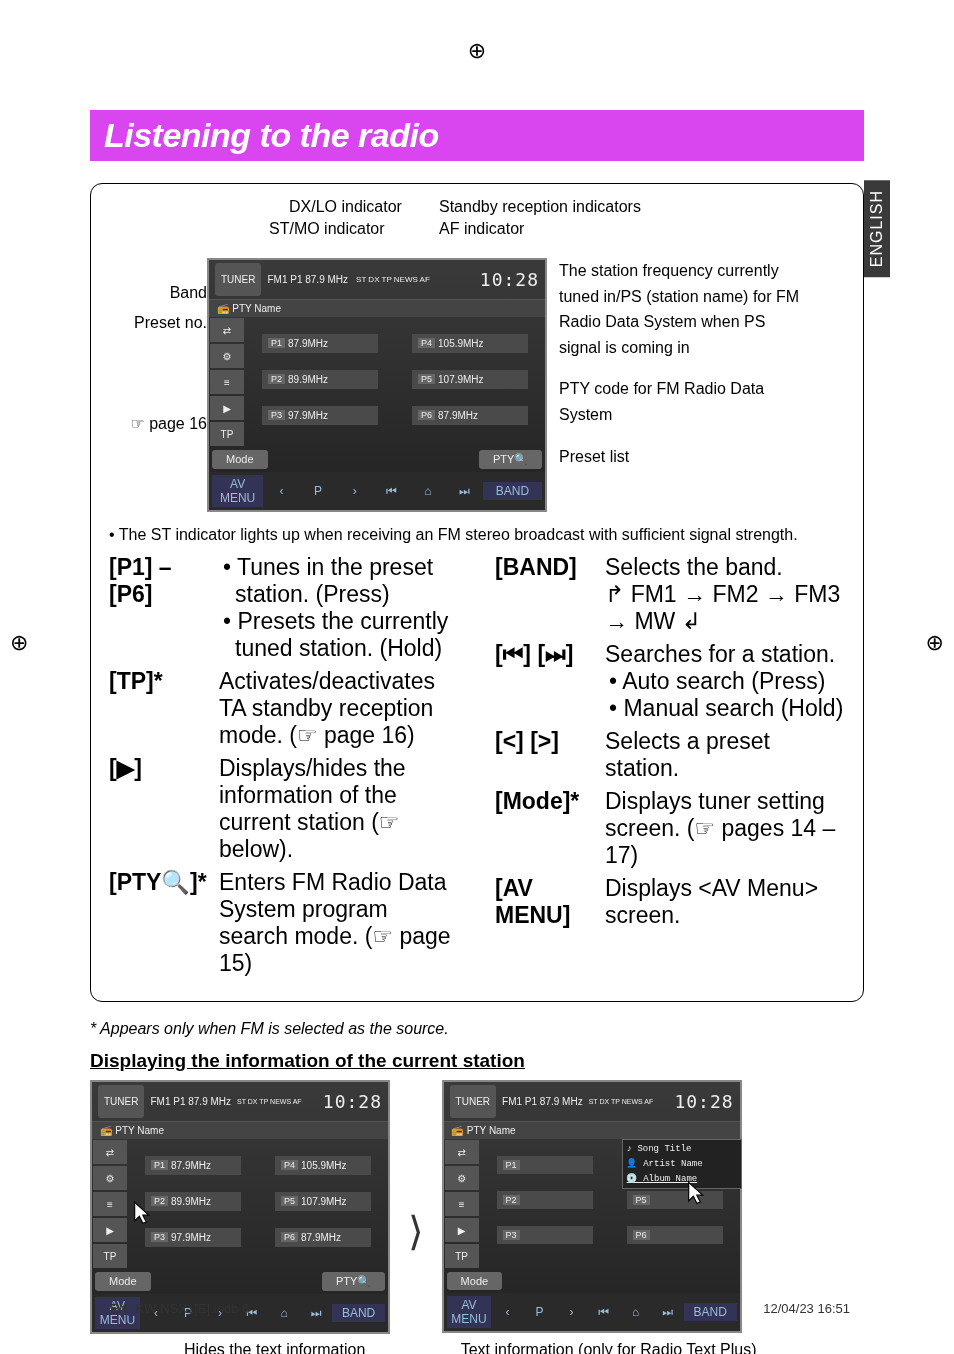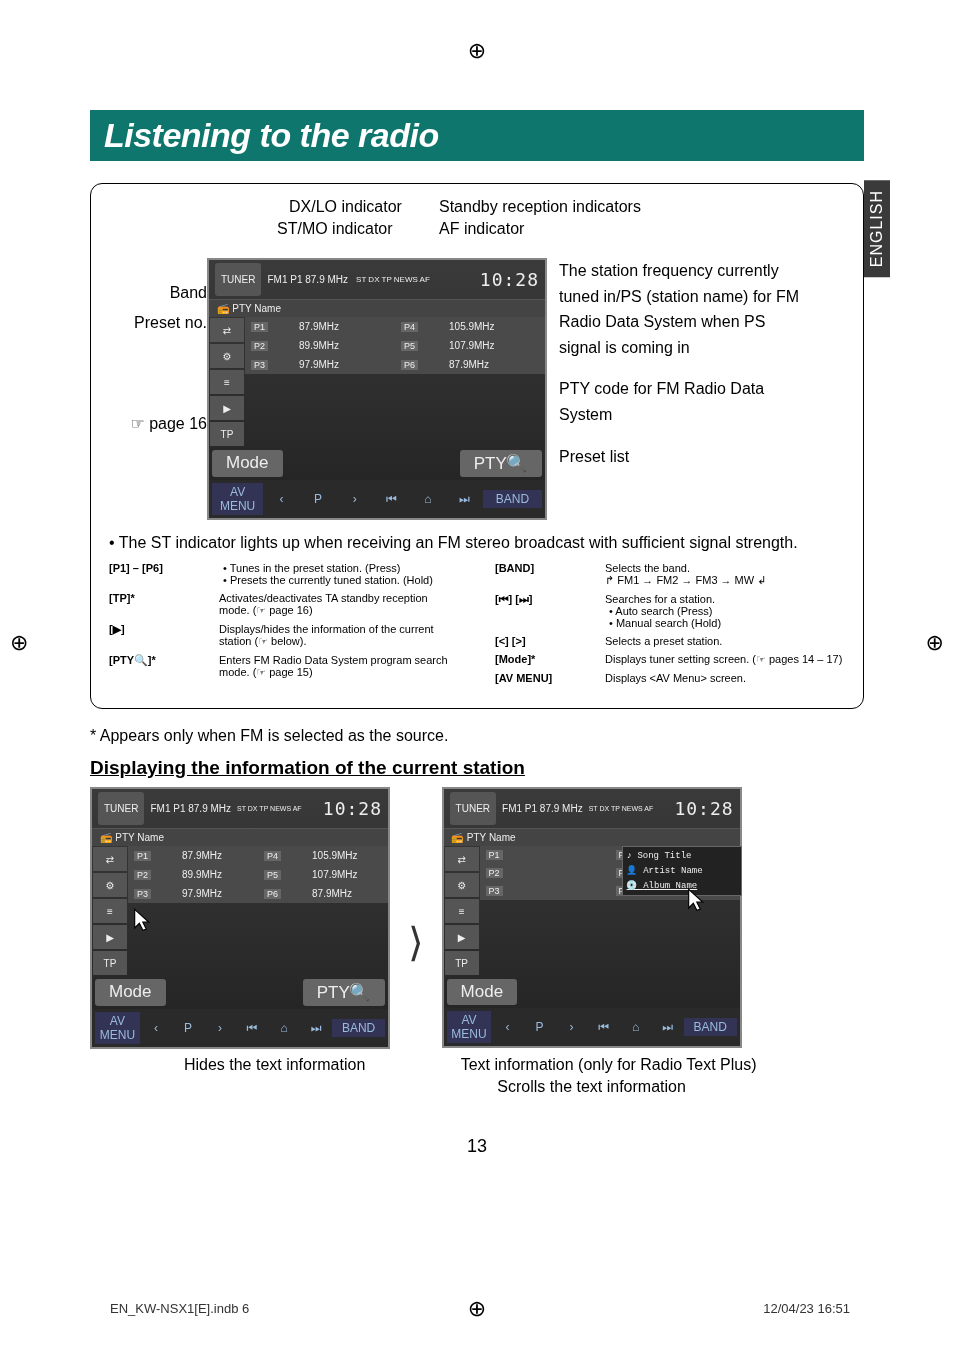--- a/index.html
+++ b/index.html
@@ -33,21 +33,21 @@
     right: 10px; top: 630px;
     font-size: 22px;
   }
   .reg-mark-bottom {
     position: absolute;
     left: 50%; bottom: 32px;
     transform: translateX(-50%);
     font-size: 22px;
   }
   .title-bar {
-    background: #0f766e;
+    background: #d946ef;
     color: #fff;
     padding: 6px 14px;
     margin-top: 70px;
   }
   .title-bar h1 {
     font-size: 34px;
     font-weight: 700;
     font-style: italic;
     letter-spacing: -0.5px;
   }
@@ -89,37 +89,37 @@
     font-size: 11px;
     padding: 0;
   }
   .tuner-hdr { display:flex; align-items:center; padding:3px 6px; border-bottom:1px solid #555; font-size:10px;}
   .tuner-hdr .tuner-badge { background:#555; padding:11px 6px; border-radius:3px; margin-right:6px;}
   .tuner-hdr .time { margin-left:auto; font-family:monospace; font-size:18px; letter-spacing:1px;}
   .pty-row { background:#444; padding:3px 8px; font-size:10px;}
   .preset-grid { display:grid; grid-template-columns:36px 1fr 1fr; }
   .sidecol { display:flex; flex-direction:column; }
   .sidecol div { height:24px; background:#555; margin:1px; display:flex; align-items:center; justify-content:center; font-size:10px;}
-  .preset-btn { background:#4a4a4a; margin:0; padding:4px 6px; font-size:10px; display:flex; align-items:center;gap:28px;}
+  .preset-btn { background:#4a4a4a; margin:17px; padding:4px 6px; font-size:10px; display:flex; align-items:flex-start;}
   .preset-btn .pn { background:#666; padding:0 3px; margin-right:3px; font-size:9px;}
   .mode-row { display:flex; padding:3px; }
-  .mode-row .mbtn { background:#666; padding:3px 14px; font-size:17px; border-radius:3px;}
+  .mode-row .mbtn { background:#666; padding:3px 14px; font-size:11px; border-radius:3px;}
   .mode-row .spacer { flex:1; }
   .av-row { display:flex; align-items:center; padding:3px; background:#2a2a2a;}
   .av-row div { flex:1; text-align:center; font-size:12px; color:#9bd;}
   .av-row .avm { background:#335; padding:2px 0; flex:1.4;}
   .av-row .bnd { background:#335; padding:2px 4px; flex:1.4;}
   .note { font-size:16px; margin:14px 0 10px 0;}
-  .cols { display:flex; gap:36px; font-size:11px; }
+  .cols { display:flex; gap:36px; font-size:23px; }
   .col { flex:1; }
   .row { display:flex; margin-bottom:6px; }
   .key { width:110px; font-weight:400; }
   .val { flex:1; }
   .val .sub { padding-left:16px; text-indent:-12px;}
-  .star-note { font-size:16px; margin-top:18px;}
+  .star-note { font-style:italic; font-size:16px; margin-top:18px;}
   .subsection { font-size:19px; font-weight:700; text-decoration:underline; margin-top:12px; margin-bottom:8px;}
   .small-screens { display:flex; align-items:flex-start; gap:18px; }
   .small-screen { width:300px; }
   .small-screen .tuner-screen { width:300px; }
   .arrow-between { font-size:40px; align-self:center; color:#333;}
   .cursor {
     position:absolute; width:28px; height:28px; pointer-events:none;
   }
   .cursor svg { width:100%; height:100%; }
   .caption-row { display:flex; gap:28px; font-size:16px; margin-top:8px;}
@@ -144,21 +144,21 @@
 
   <div class="title-bar">
     <h1>Listening to the radio</h1>
   </div>
 
   <div class="diagram-box">
 
     <div class="callouts-top">
       <span style="left:180px; top:0;">DX/LO indicator</span>
       <span style="left:330px; top:0;">Standby reception indicators</span>
-      <span style="left:168px; top:22px;">ST/MO indicator</span>
+      <span style="left:160px; top:22px;">ST/MO indicator</span>
       <span style="left:330px; top:22px;">AF indicator</span>
     </div>
 
     <div class="screen-row">
       <div class="left-labels">
         <div>Band</div>
         <div>Preset no.</div>
         <div style="height:70px"></div>
         <div>☞ page 16</div>
       </div>

